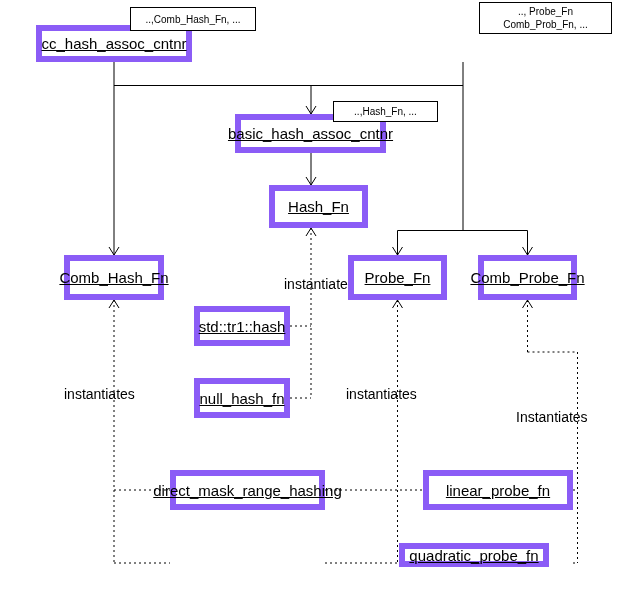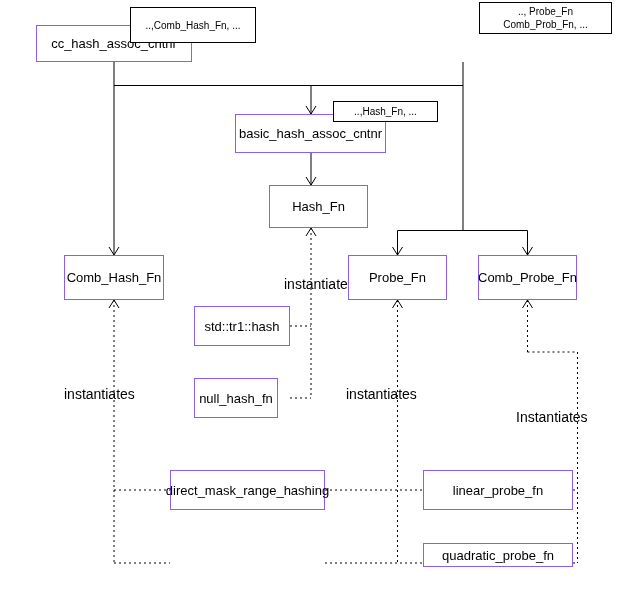--- a/index.html
+++ b/index.html
@@ -18,30 +18,31 @@
   }
   .edges {
     position: absolute;
     left: 0;
     top: 0;
     z-index: 0;
   }
   .node {
     position: absolute;
     box-sizing: border-box;
-    border: 1px solid #8b5cf6;
+    border: 6px solid #8b5cf6;
     background: #ffffff;
     display: flex;
     align-items: center;
     justify-content: center;
     text-align: center;
-    font-size: 13px;
+    font-size: 15px;
     line-height: 13px;
     z-index: 2;
     padding: 0 2px;
+    text-decoration: underline;
   }
   .param {
     position: absolute;
     box-sizing: border-box;
     border: 1px solid #000000;
     background: #ffffff;
     display: flex;
     flex-direction: column;
     align-items: center;
     justify-content: center;
@@ -119,21 +120,21 @@
     <g stroke="#000000" fill="none" stroke-width="1">
       <polyline points="306,236 311,228 316,236"></polyline>
       <polyline points="109,308 114,300 119,308"></polyline>
       <polyline points="392.5,308 397.5,300 402.5,308"></polyline>
       <polyline points="522.5,308 527.5,300 532.5,308"></polyline>
     </g>
   </svg>
 
   <div class="node" style="left:36px;top:25px;width:156px;height:37px">cc_hash_assoc_cntnr</div>
 
-  <div class="param" style="left:130px;top:7px;width:126px;height:36px">..,Comb_Hash_Fn, ...</div>
+  <div class="param" style="left:130px;top:7px;width:126px;height:24px">..,Comb_Hash_Fn, ...</div>
 
 
   <div class="param" style="left:479px;top:2px;width:133px;height:32px">
     <span>.., Probe_Fn</span>
     <span>Comb_Prob_Fn, ...</span>
   </div>
 
   <div class="node" style="left:235px;top:114px;width:151px;height:39px">basic_hash_assoc_cntnr</div>
 
   <div class="param" style="left:333px;top:101px;width:105px;height:21px">..,Hash_Fn, ...</div>
@@ -141,28 +142,28 @@
   <div class="node" style="left:269px;top:185px;width:99px;height:43px">Hash_Fn</div>
 
   <div class="node" style="left:64px;top:255px;width:100px;height:45px">Comb_Hash_Fn</div>
 
   <div class="node" style="left:478px;top:255px;width:99px;height:45px">Comb_Probe_Fn</div>
 
   <div class="node" style="left:348px;top:255px;width:99px;height:45px">Probe_Fn</div>
 
   <div class="node" style="left:194px;top:306px;width:96px;height:40px">std::tr1::hash</div>
 
-  <div class="node" style="left:194px;top:378px;width:84px;height:40px">null_hash_fn</div>
+  <div class="node" style="left:194px;top:378px;width:96px;height:40px">null_hash_fn</div>
 
   <div class="node" style="left:170px;top:470px;width:155px;height:40px">direct_mask_range_hashing</div>
 
 
   <div class="node" style="left:423px;top:470px;width:150px;height:40px">linear_probe_fn</div>
 
-  <div class="node" style="left:423px;top:543px;width:150px;height:24px">quadratic_probe_fn</div>
+  <div class="node" style="left:399px;top:543px;width:150px;height:24px">quadratic_probe_fn</div>
 
   <div class="edge-label" style="left:284px;top:278px;width:58px">instantiates</div>
 
   <div class="edge-label" style="left:64px;top:388px;width:58px">instantiates</div>
 
   <div class="edge-label" style="left:346px;top:388px;width:58px">instantiates</div>
 
   <div class="edge-label" style="left:516px;top:411px;width:60px">Instantiates</div>
 
 </div>

